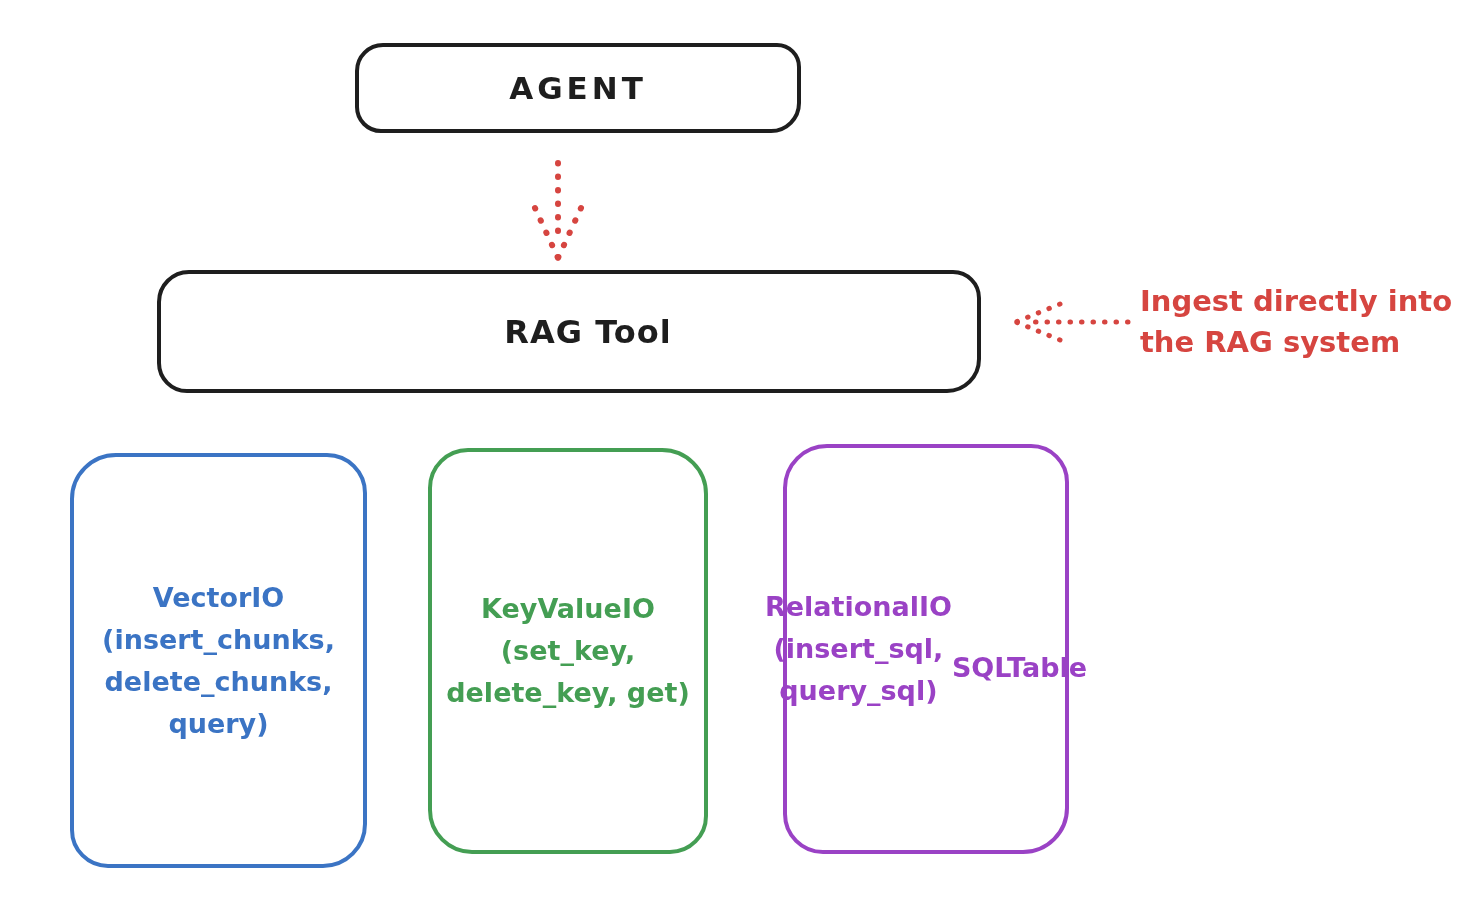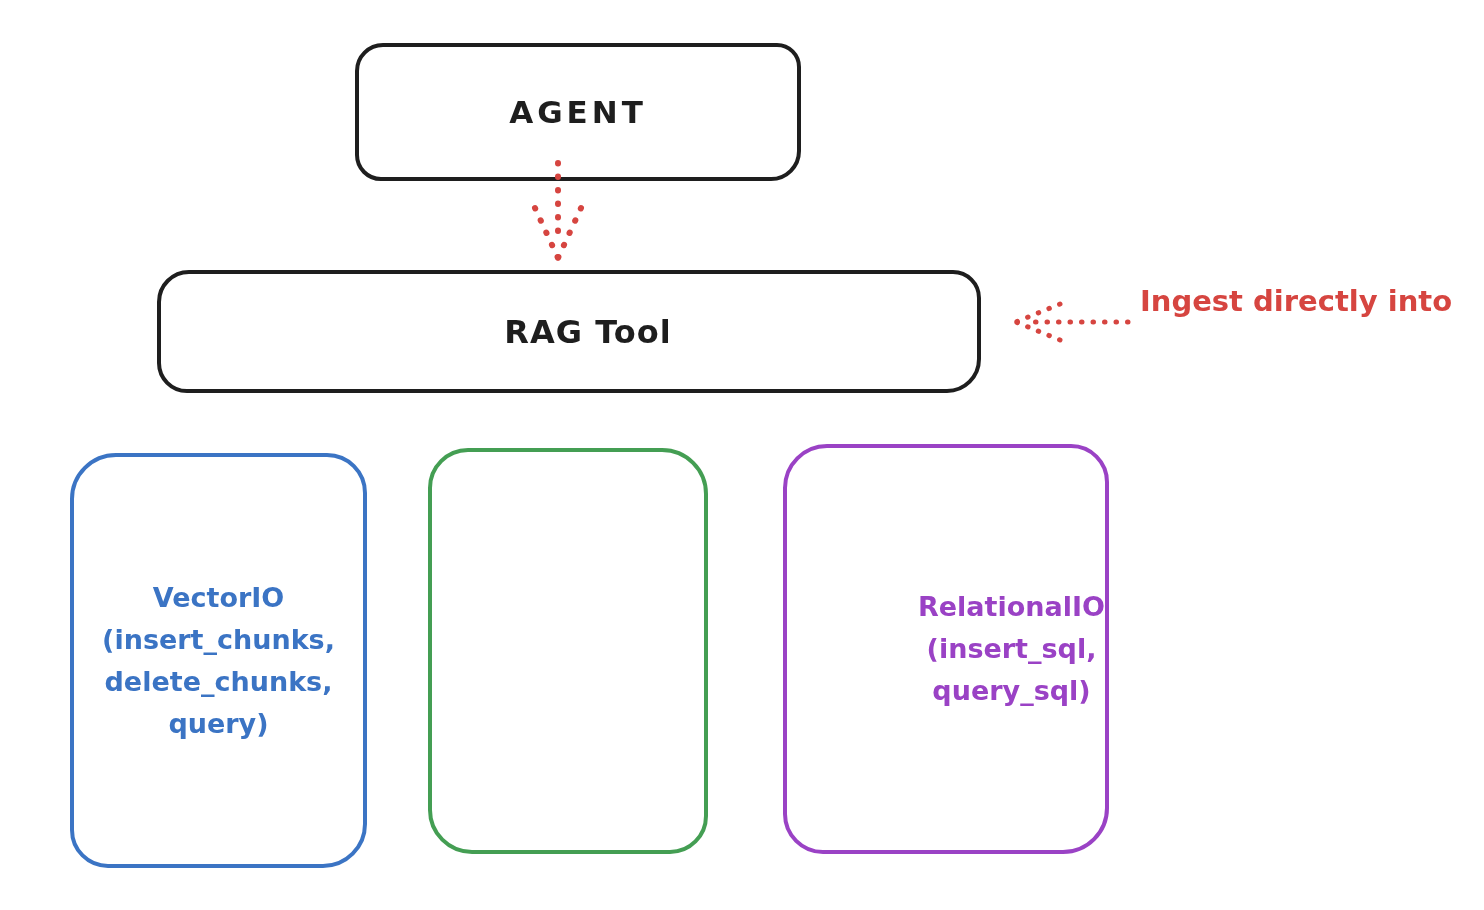--- a/index.html
+++ b/index.html
@@ -27,21 +27,21 @@
   
   .black-node {
     border: 4px solid var(--stroke);
     color: var(--stroke);
     font-weight: bold;
   }
   .agent-box {
     left: 355px;
     top: 43px;
     width: 446px;
-    height: 138px;
+    height: 90px;
     border-radius: 28px 24px 30px 26px;
     font-size: 31px;
     letter-spacing: 4px;
   }
   .ragtool-box {
     left: 157px;
     top: 270px;
     width: 824px;
     height: 123px;
     border-radius: 32px 28px 34px 30px;
@@ -79,26 +79,25 @@
     top: 448px;
     width: 280px;
     height: 406px;
     border-color: var(--green);
     color: var(--green);
     border-radius: 40px 46px 38px 44px;
   }
   .relational-box {
     left: 783px;
     top: 444px;
-    width: 326px;
+    width: 286px;
     height: 410px;
     border-color: var(--purple);
     color: var(--purple);
     border-radius: 44px 38px 46px 40px;
-    justify-content: flex-end;
   }
   
   .arrow {
     position: absolute;
     overflow: visible;
   }
   .arrow path {
     fill: none;
     stroke: var(--red);
     stroke-linecap: round;
@@ -143,31 +142,36 @@
   </div>
 
   <svg class="arrow arrow-left" style="left:1008px; top:298px;" width="128" height="48" viewBox="0 0 128 48">
     <path d="M120 24 L22 24"></path>
     <path d="M52 6 L8 24"></path>
     <path d="M52 42 L8 24"></path>
   </svg>
 
   <div class="annotation">
     <div>Ingest directly into</div>
+    <div>the RAG system</div>
   </div>
 
   <div class="node io-box vector-box">
     <div class="body">VectorIO
 (insert_chunks,
 delete_chunks,
 query)</div>
   </div>
 
   <div class="node io-box keyvalue-box">
+    <div class="body">KeyValueIO
+(set_key,
+delete_key, get)</div>
   </div>
 
   <div class="node io-box relational-box">
     <div class="body">RelationalIO
 (insert_sql,
 query_sql)</div>
+    <div class="footer">SQLTable</div>
   </div>
 
 </div>
 
 </body></html>

